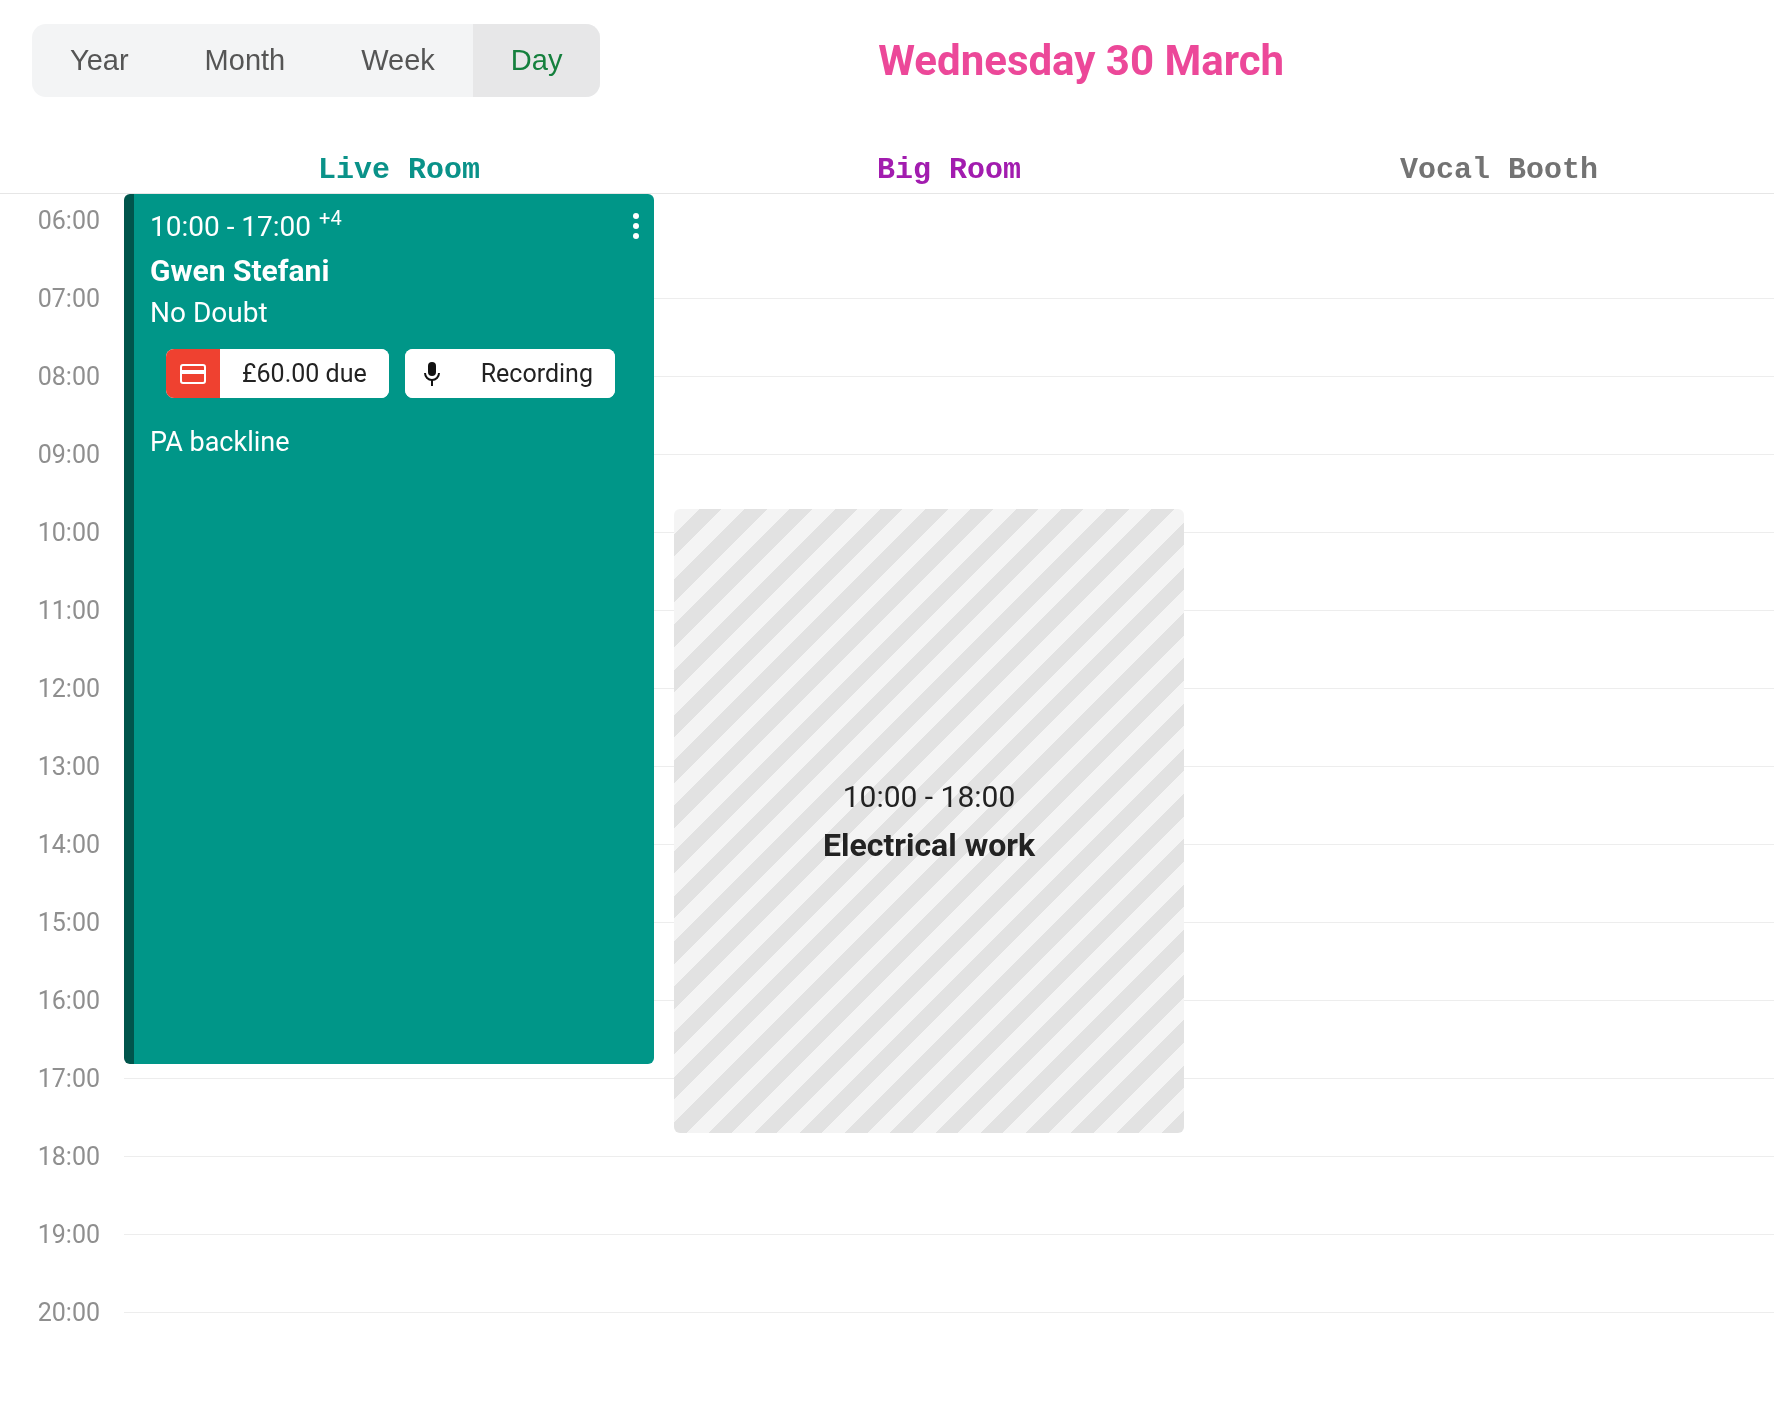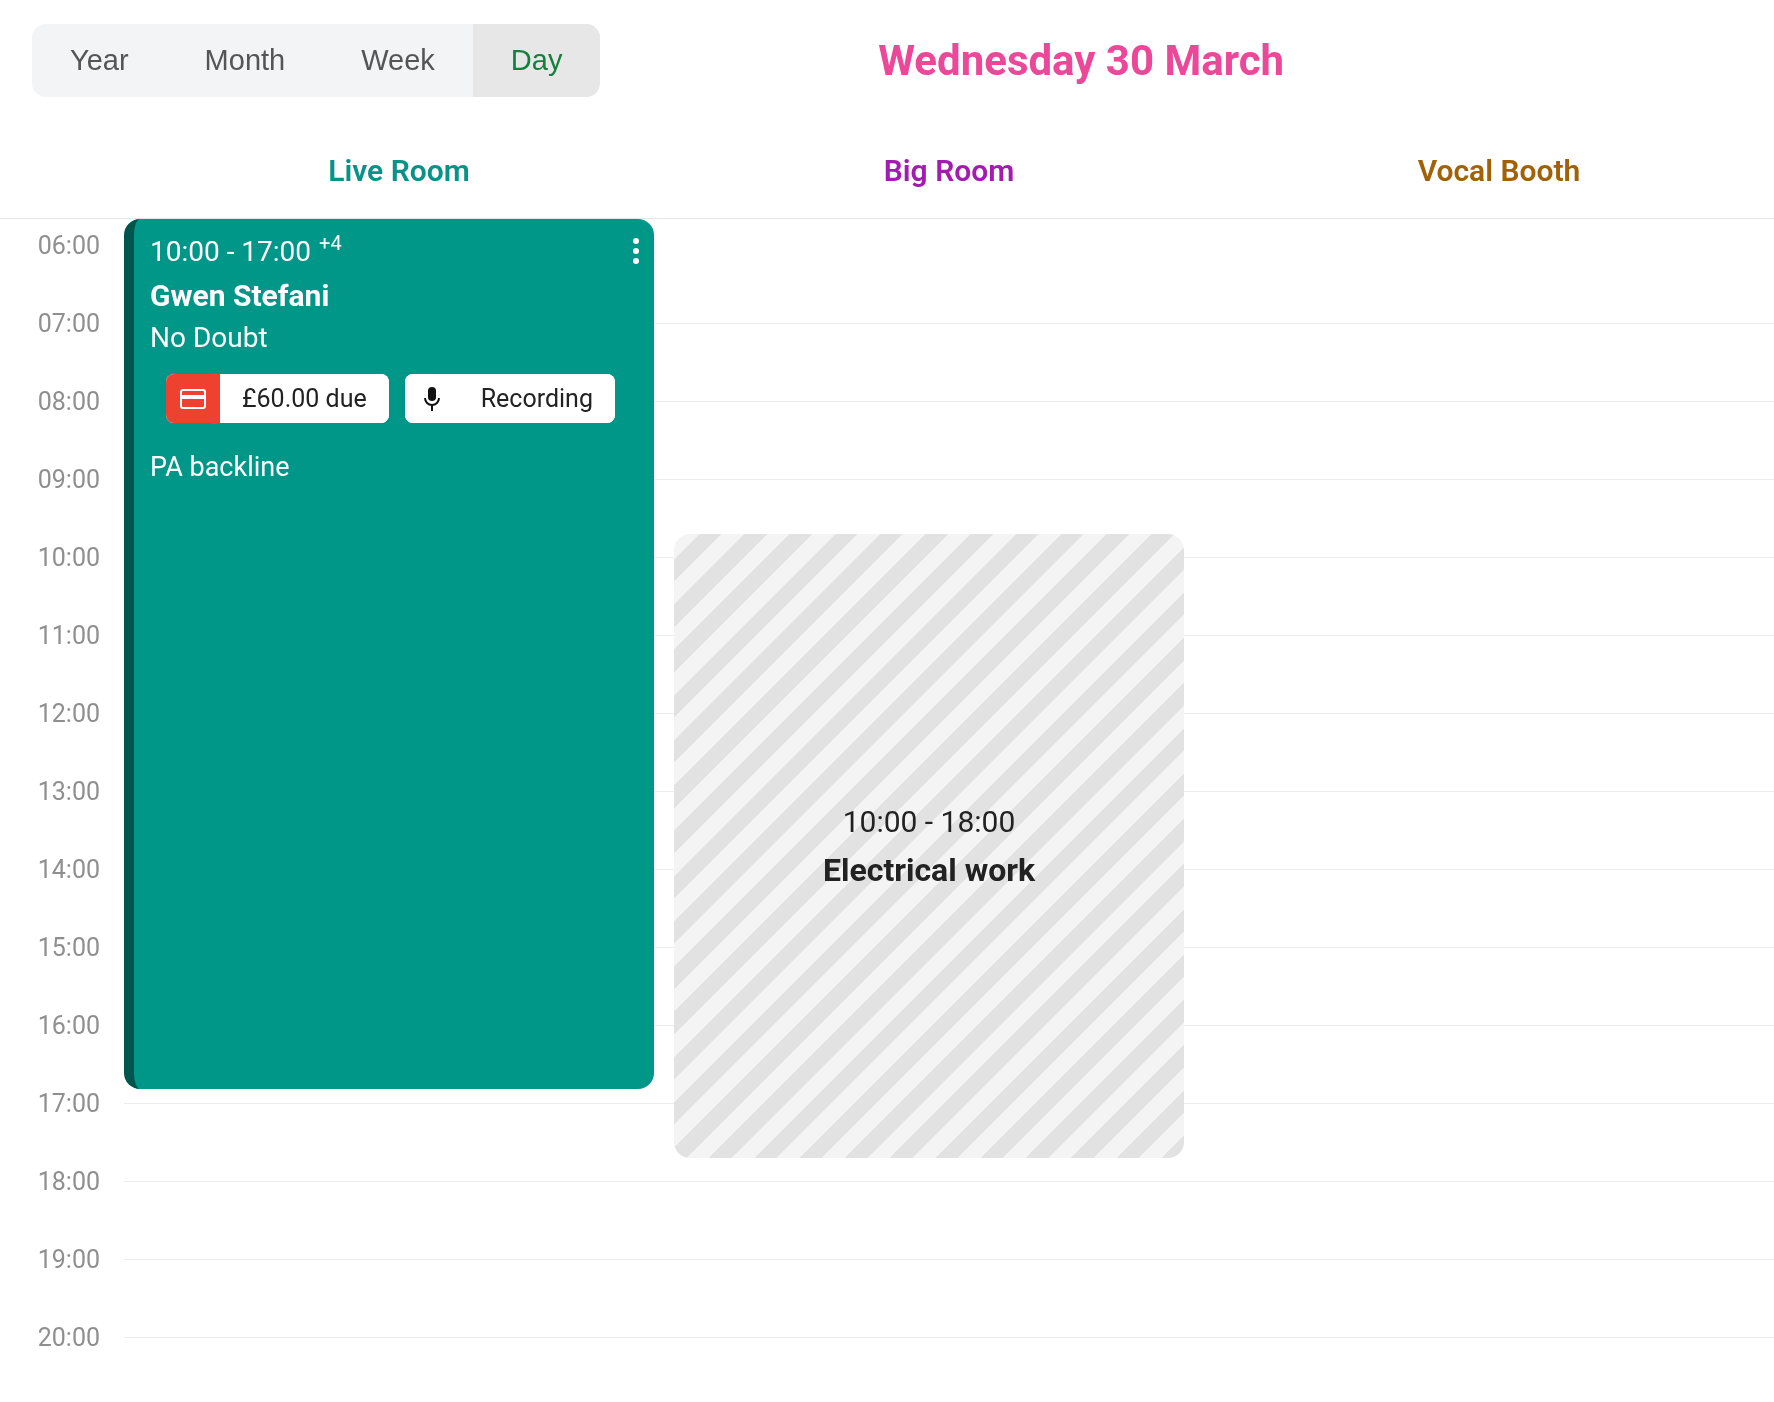--- a/index.html
+++ b/index.html
@@ -46,25 +46,26 @@
     border-bottom: 1px solid #e6e6e6;
   }
   .time-gutter-spacer {
     width: 124px;
   }
   .room-header {
     flex: 1;
     text-align: center;
     font-size: 30px;
     font-weight: 600;
-    padding: 12px 0 30px 0;
+    padding: 12px 0 6px 0;
+    font-family: Liberation Mono, monospace;
   }
   .room-header.c0 { color: #0a9289; }
   .room-header.c1 { color: #a21caf; }
-  .room-header.c2 { color: #a16207; }
+  .room-header.c2 { color: #737373; }
   .calendar-body {
     position: relative;
     display: flex;
   }
   .time-gutter {
     width: 124px;
     position: relative;
   }
   .hour-label {
     position: absolute;
@@ -92,21 +93,21 @@
   }
   .col {
     flex: 1;
     position: relative;
     pointer-events: auto;
   }
   .event {
     position: absolute;
     left: 0;
     right: 20px;
-    border-radius: 16px;
+    border-radius: 6px;
     overflow: hidden;
   }
   .event.booking {
     background: #009688;
     color: #fff;
     border-left: 10px solid #00554c;
     padding: 16px 20px 16px 16px;
   }
   .event.booking .time-row {
     font-size: 28px;

